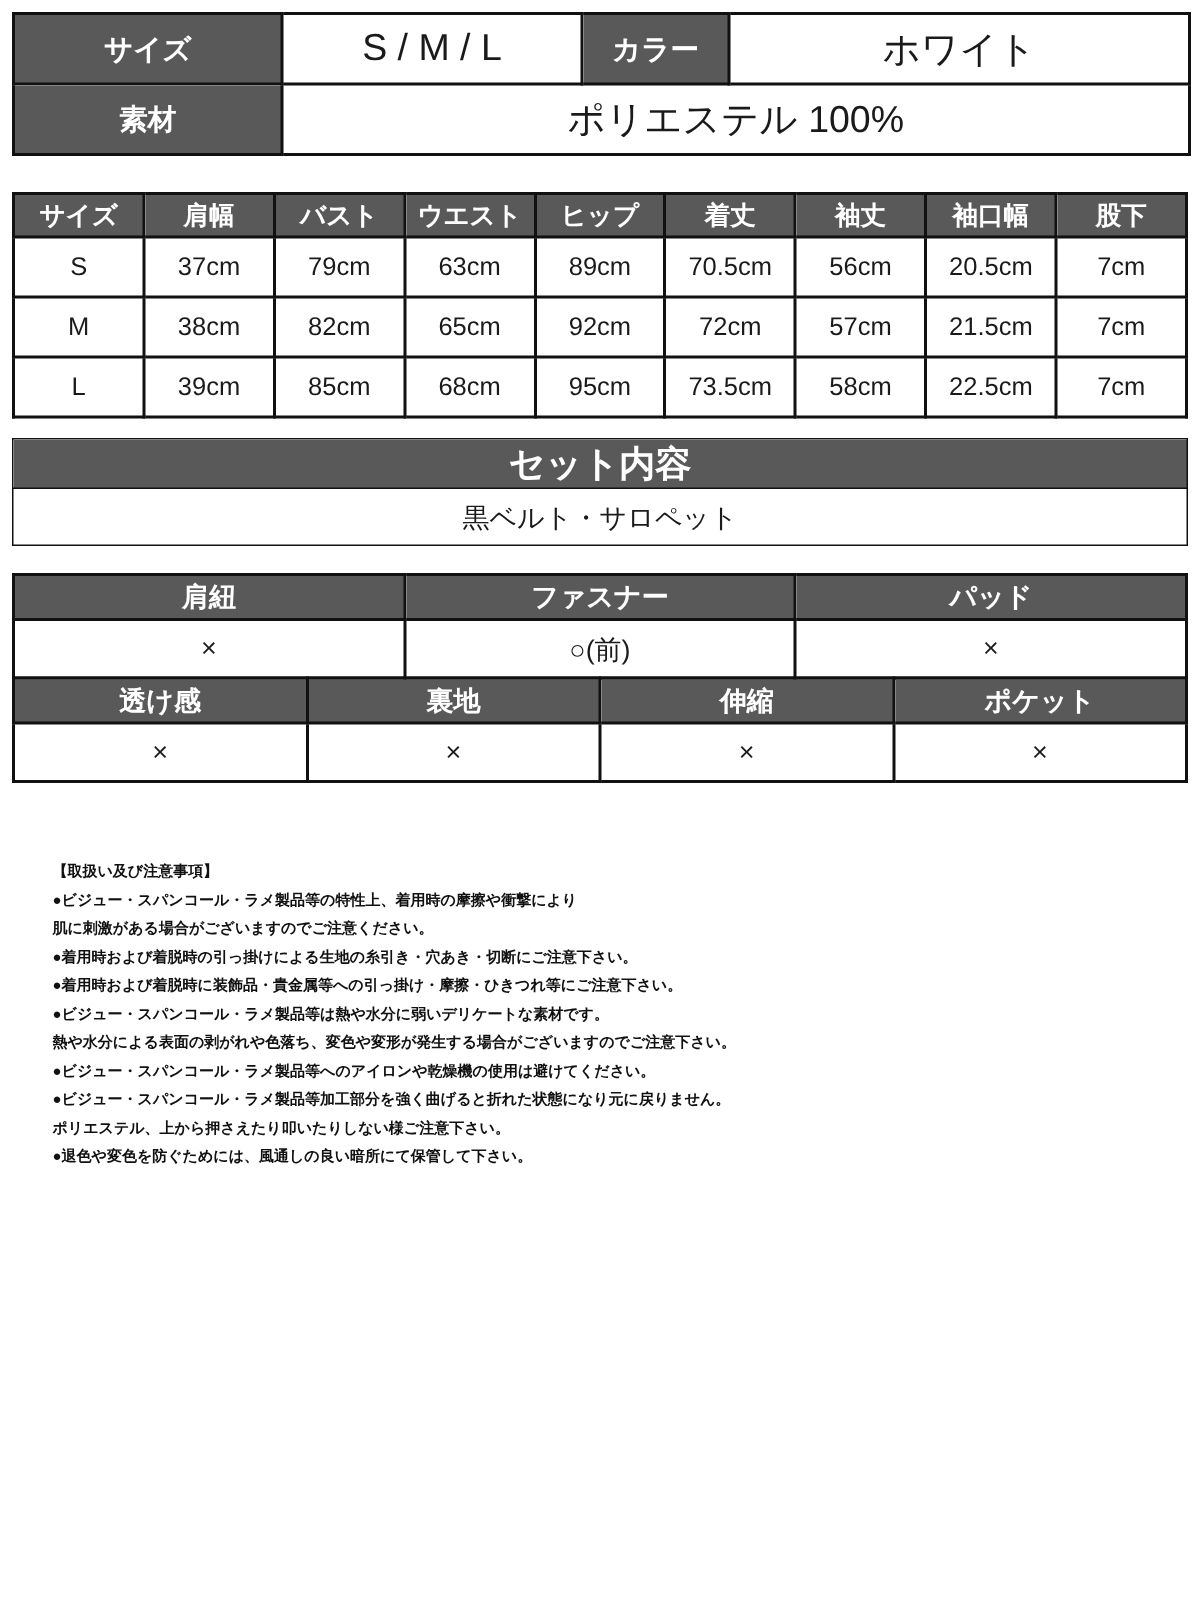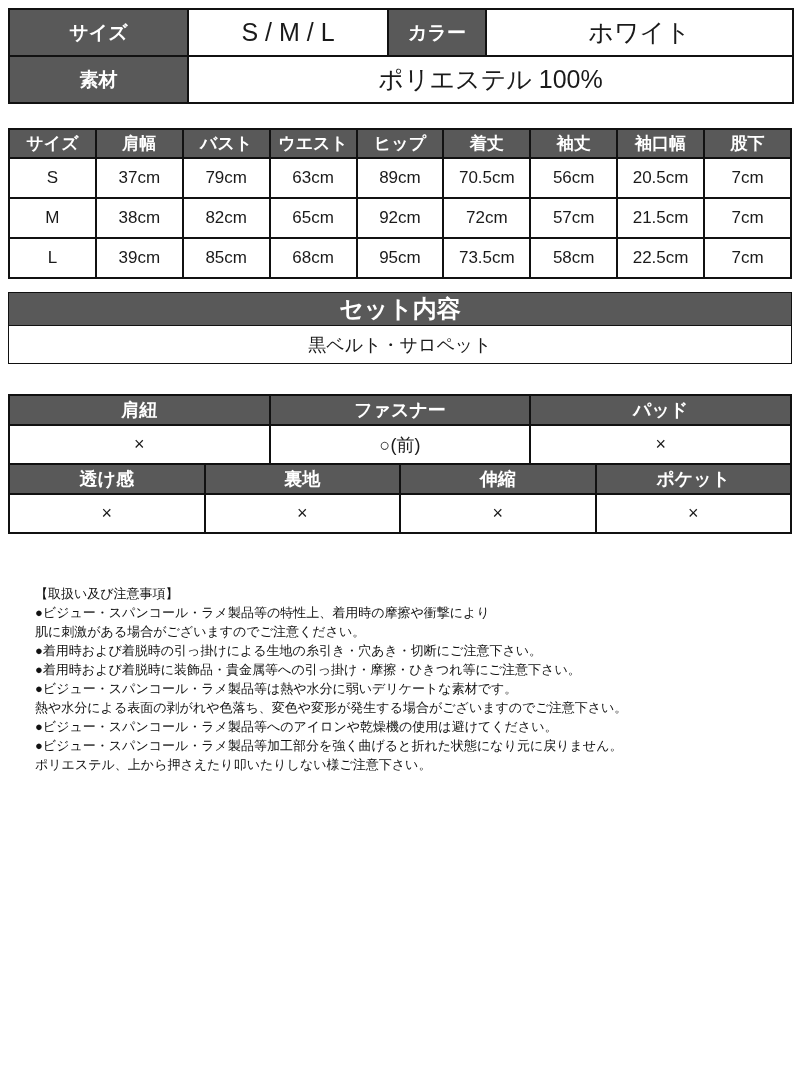--- a/index.html
+++ b/index.html
@@ -42,30 +42,31 @@
   
   .t-size { margin-top: 24px; }
   .t-size th { height: 27px; font-size: 17px; }
   .t-size td { height: 38px; font-size: 17px; }
   
   .t-set { margin-top: 13px; }
   .t-set th, .t-set td { border-width: 1px; }
   .t-set th { height: 31px; font-size: 24px; }
   .t-set td { height: 37px; font-size: 18px; }
   
-  .t-feat-a { margin-top: 30px; }
+  .t-feat-a { margin-top: 18px; }
   .t-feat-a th, .t-feat-b th { height: 28px; font-size: 18px; }
   .t-feat-a td, .t-feat-b td { height: 37px; font-size: 18px; }
   .t-feat-b { margin-top: -2px; }
   
   .notes {
     margin: 50px 0 0 27px;
-    font-size: 13px;
+    font-size: 10px;
     line-height: 19px;
     color: #111111;
+    font-weight: bold;
   }
   .notes div { white-space: nowrap; }
 </style>
 </head>
 <body>
 
 <div class="page">
 
   <table class="t-info">
     <colgroup>
@@ -184,15 +185,16 @@
     <div>【取扱い及び注意事項】</div>
     <div>●ビジュー・スパンコール・ラメ製品等の特性上、着用時の摩擦や衝撃により</div>
     <div>肌に刺激がある場合がございますのでご注意ください。</div>
     <div>●着用時および着脱時の引っ掛けによる生地の糸引き・穴あき・切断にご注意下さい。</div>
     <div>●着用時および着脱時に装飾品・貴金属等への引っ掛け・摩擦・ひきつれ等にご注意下さい。</div>
     <div>●ビジュー・スパンコール・ラメ製品等は熱や水分に弱いデリケートな素材です。</div>
     <div>熱や水分による表面の剥がれや色落ち、変色や変形が発生する場合がございますのでご注意下さい。</div>
     <div>●ビジュー・スパンコール・ラメ製品等へのアイロンや乾燥機の使用は避けてください。</div>
     <div>●ビジュー・スパンコール・ラメ製品等加工部分を強く曲げると折れた状態になり元に戻りません。</div>
     <div>ポリエステル、上から押さえたり叩いたりしない様ご注意下さい。</div>
+    <div>●退色や変色を防ぐためには、風通しの良い暗所にて保管して下さい。</div>
   </div>
 
 </div>
 
 </body></html>

